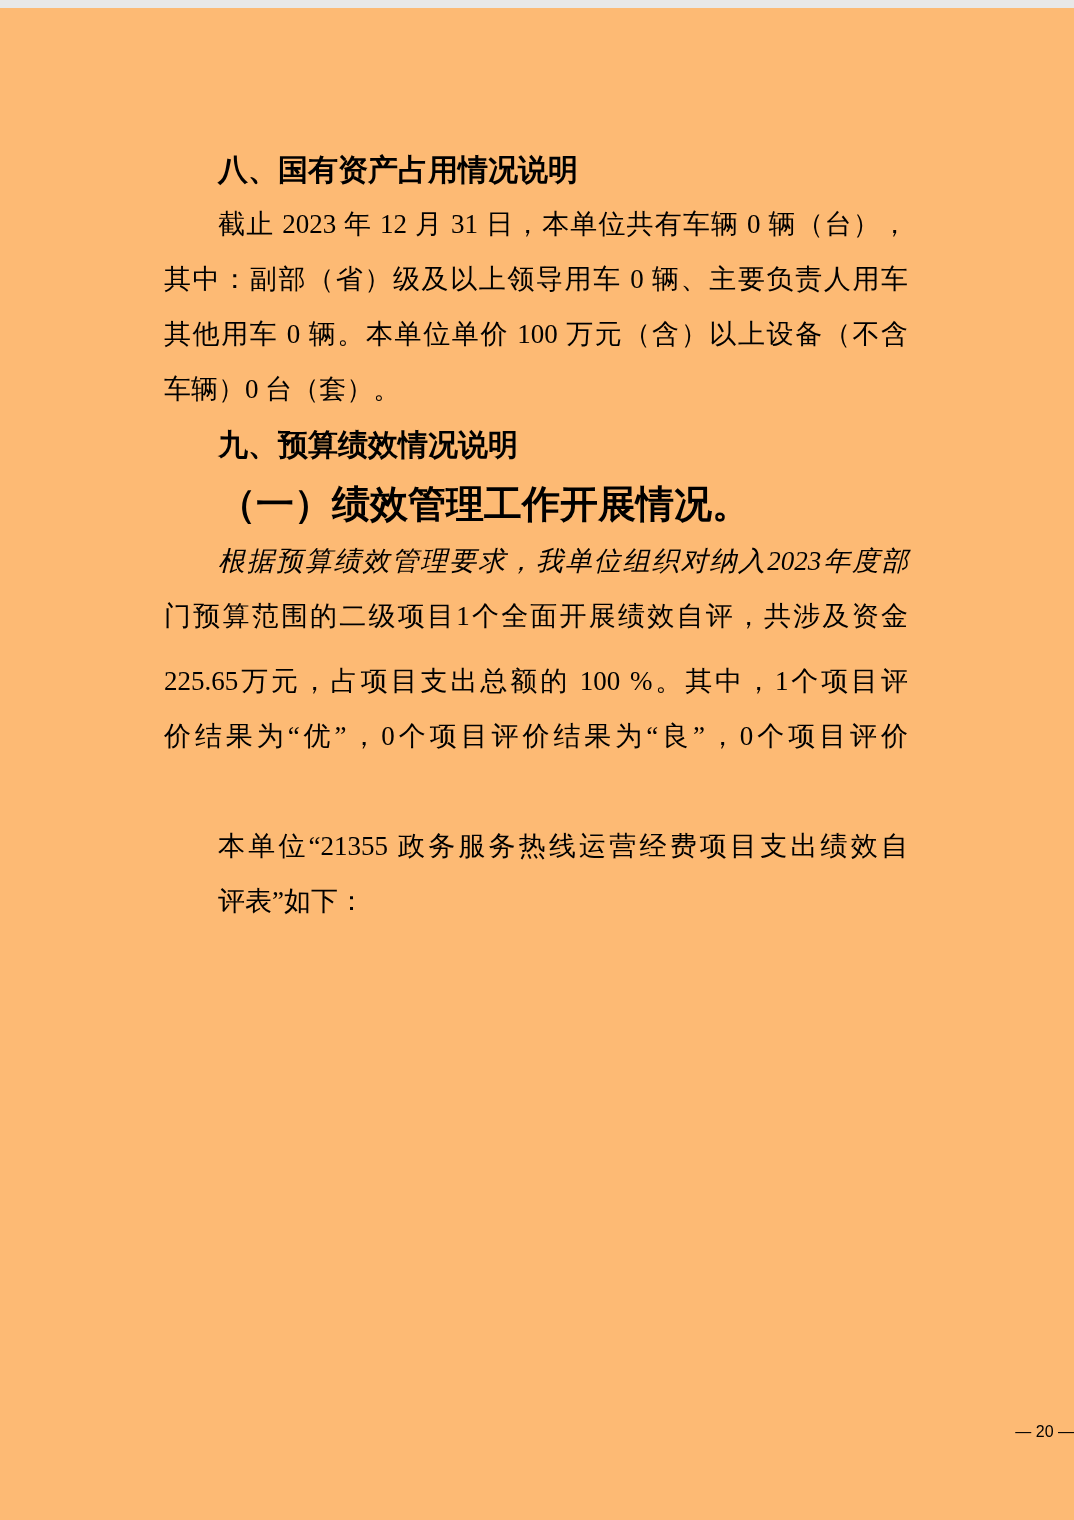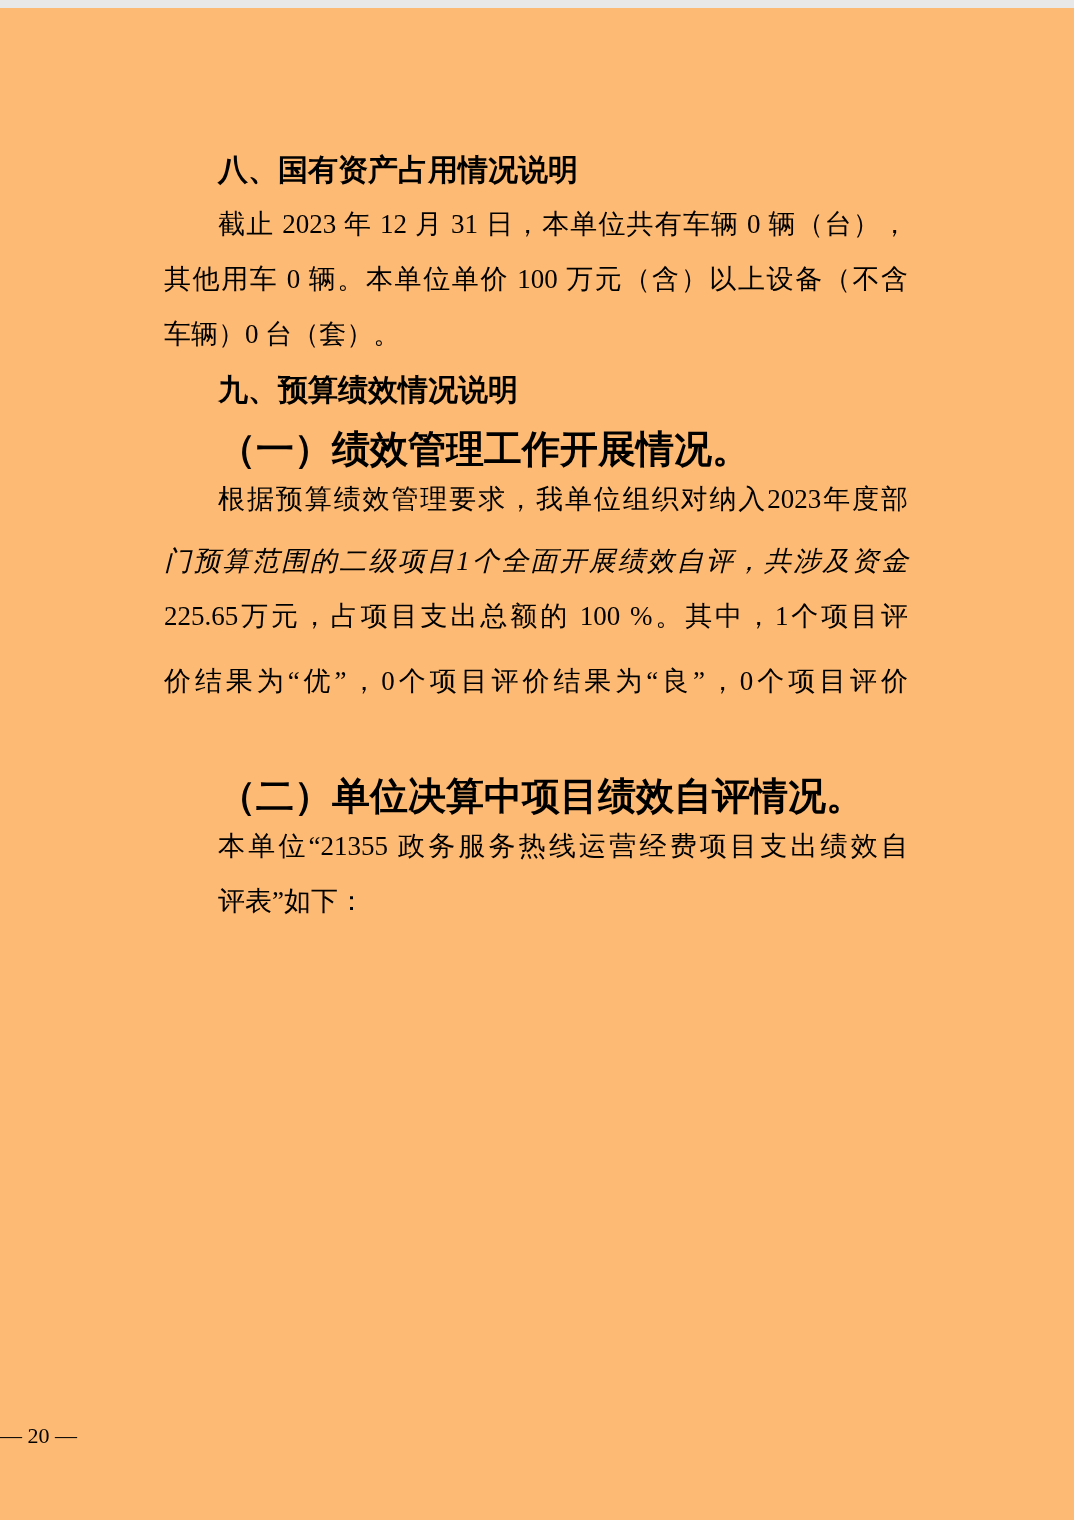--- a/index.html
+++ b/index.html
@@ -63,41 +63,41 @@
     height: 55px;
   }
   
   .doc > :nth-child(8) { margin-top: 7px; font-style: italic; }    
   .doc > :nth-child(9) { margin-bottom: 10px; } 
   .footer {
     position: absolute;
     left: 0;
     top: 1414px;
     width: 100%;
-    text-align: left;
-    font-family: Liberation Serif, serif;
-    font-size: 22px;
+    text-align: right;
+    font-family: Liberation Sans, sans-serif;
+    font-size: 16px;
     line-height: 1.3;
     color: #000000;
   }
 </style>
 </head>
 <body>
 
 <div class="page">
   <div class="doc">
       <div class="h1">八、国有资产占用情况说明</div>
       <div class="line indent justify">截止 2023 年 12 月 31 日，本单位共有车辆 0 辆（台），</div>
+      <div class="line justify">其中：副部（省）级及以上领导用车 0 辆、主要负责人用车</div>
       <div class="line justify">其他用车 0 辆。本单位单价 100 万元（含）以上设备（不含</div>
       <div class="line">车辆）0 台（套）。</div>
       <div class="h1">九、预算绩效情况说明</div>
       <div class="h2">（一）绩效管理工作开展情况。</div>
       <div class="line indent justify">根据预算绩效管理要求，我单位组织对纳入2023年度部</div>
       <div class="line justify">门预算范围的二级项目1个全面开展绩效自评，共涉及资金</div>
       <div class="line justify">225.65万元，占项目支出总额的 100 %。其中，1个项目评</div>
       <div class="line justify">价结果为“优”，0个项目评价结果为“良”，0个项目评价</div>
       <div class="spacer"></div>
-      <div class="h2">（二）单位决算中项目绩效自评情况。</div>
       <div class="line indent justify">本单位“21355 政务服务热线运营经费项目支出绩效自</div>
       <div class="line indent">评表”如下：</div>
     </div>
   <div class="footer">— 20 —</div>
 </div>
 
 </body></html>

